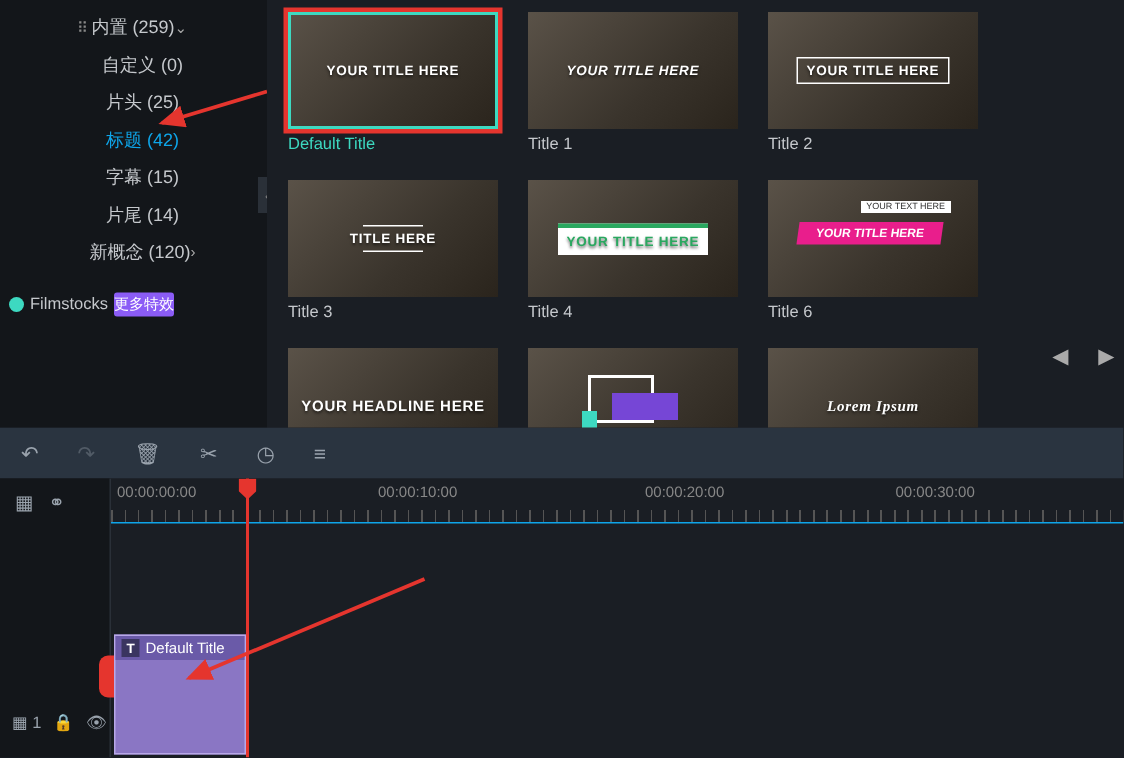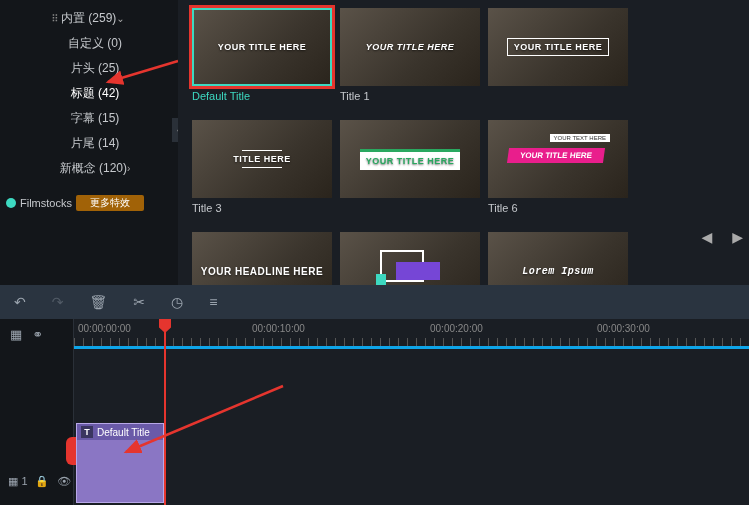--- a/index.html
+++ b/index.html
@@ -1,63 +1,63 @@
 <!DOCTYPE html>
 <html><head>
 <meta charset="utf-8">
 <style>
 *{margin:0;padding:0;box-sizing:border-box;font-family:Arial,sans-serif}
 body{background:#1a1e24;color:#c5c8cc;width:749px;height:505px;overflow:hidden;position:relative}
 .top{display:flex;height:285px}
 .sidebar{width:178px;background:#13161a;padding:6px 0;position:relative;font-size:12px}
 .cat{padding:4px 10px 4px 22px;display:flex;justify-content:center;align-items:center;cursor:pointer;white-space:nowrap}
 .cat.root{padding-left:8px}
-.cat.sel{color:#ffffff}
+.cat.sel{color:#0ea5e9}
 .dots{color:#888;font-size:10px;letter-spacing:-1px}
 .chev{font-size:10px;color:#aaa}
 .fs{margin:14px 0 0 6px;display:flex;align-items:center;gap:4px;font-size:11px}
 .fs-dot{width:10px;height:10px;background:#3dd9c1;border-radius:50%}
-.fs-badge{background:#a16207;color:#fff;padding:1px 14px;font-size:10px;border-radius:2px}
+.fs-badge{background:#8b5cf6;color:#fff;padding:1px 0;font-size:10px;border-radius:2px}
 .collapse{position:absolute;right:-6px;top:118px;width:12px;height:24px;background:#2a3038;display:flex;align-items:center;justify-content:center;font-size:8px;color:#888;cursor:pointer}
 .arrow1{position:absolute;left:102px;top:58px;pointer-events:none}
 .gallery{flex:1;background:#1a1e24;padding:8px 14px;overflow:hidden;position:relative}
-.grid{display:grid;grid-template-columns:repeat(3,140px);gap:18px 8px}
+.grid{display:grid;grid-template-columns:repeat(3,140px);gap:18px 20px}
 .card{display:flex;flex-direction:column;gap:4px;cursor:pointer}
 .thumb{width:140px;height:78px;background:linear-gradient(135deg,#5a5248,#3a342c 60%,#2a241c);position:relative;display:flex;align-items:center;justify-content:center;overflow:hidden}
 .card.sel .thumb{outline:3px solid #e5352e}
 .card.sel .thumb::before{content:"";position:absolute;inset:0;outline:2px solid #3dd9c1;outline-offset:-2px}
 .tt{color:#fff;font-size:9px;font-weight:bold;text-align:center;letter-spacing:0.5px;text-shadow:0 1px 2px rgba(0,0,0,.6)}
 .t1{font-style:italic}
 .t2{border:1px solid #fff;padding:3px 6px}
 .t3{position:relative}
 .t3::before,.t3::after{content:"";position:absolute;width:40px;height:1px;background:#fff;left:50%;transform:translateX(-50%)}
 .t3::before{top:-4px}.t3::after{bottom:-4px}
 .t4{background:#fff;color:#2aa860;padding:4px 6px;border-top:3px solid #2aa860}
 .t5wrap{position:relative}
 .t5a{position:absolute;top:14px;right:18px;background:#fff;color:#333;font-size:6px;padding:1px 4px}
 .t5b{position:absolute;top:28px;left:20px;background:#e91e8c;color:#fff;font-size:8px;font-weight:bold;padding:3px 12px;transform:skewX(-8deg)}
 .t6{text-align:left;font-size:10px;line-height:1.1}
 .t7wrap{position:relative}
 .t7box{position:absolute;left:40px;top:18px;width:44px;height:32px;border:2px solid #fff}
 .t7pur{position:absolute;left:56px;top:30px;width:44px;height:18px;background:#7646d6}
 .t7cy{position:absolute;left:36px;top:42px;width:10px;height:14px;background:#3dd9c1}
-.t8{font-family:Liberation Mono, monospace;font-style:italic;font-size:10px}
+.t8{font-family:Liberation Serif, serif;font-style:italic;font-size:10px}
 .lbl{font-size:11px;color:#c5c8cc}
 .card.sel .lbl{color:#3dd9c1}
 .nav{position:absolute;right:6px;bottom:40px;display:flex;gap:20px}
 .navbtn{color:#aaa;font-size:14px;cursor:pointer}
 .toolbar{height:34px;background:#2a3440;display:flex;align-items:center;padding:0 14px;gap:26px}
 .tbtn{color:#9aa3ad;font-size:14px;cursor:pointer}
 .tbtn.dis{opacity:.35}
 .timeline{height:186px;background:#1a1e24;display:flex;position:relative}
 .tl-left{width:74px;background:#13161a;border-right:1px solid #2a3038}
 .tl-icons{display:flex;gap:10px;padding:8px 10px;color:#9aa3ad;font-size:13px}
 .tl-track-hdr{position:absolute;left:0;top:156px;display:flex;gap:8px;padding:0 8px;color:#9aa3ad;font-size:11px;align-items:center}
 .tl-main{flex:1;position:relative}
-.ruler{height:30px;border-bottom:3px solid #0ea5e9;position:relative;font-size:10px;color:#888}
+.ruler{height:30px;border-bottom:1px solid #0ea5e9;position:relative;font-size:10px;color:#888}
 .rlabel{position:absolute;top:4px}
 .ticks{position:absolute;bottom:0;left:0;right:0;height:8px;background:repeating-linear-gradient(90deg,#555 0,#555 1px,transparent 1px,transparent 9px)}
 .playhead{position:absolute;left:0;top:0;bottom:0;width:2px;background:#e5352e;z-index:5}
 .playhead::before{content:"";position:absolute;top:0;left:-5px;width:12px;height:14px;background:#e5352e;clip-path:polygon(0 0,100% 0,100% 60%,50% 100%,0 60%)}
 .clip{position:absolute;left:2px;top:104px;width:88px;height:80px;background:#8a76c4;border:1px solid #b8a8e8}
 .clip-hdr{background:#6a5aa8;height:16px;display:flex;align-items:center;gap:4px;padding:0 4px;font-size:10px;color:#fff}
 .clip-t{width:12px;height:12px;background:#3a3560;color:#fff;font-size:9px;font-weight:bold;display:flex;align-items:center;justify-content:center}
 .clip-handle{position:absolute;left:-8px;top:118px;width:10px;height:28px;background:#e5352e;border-radius:6px 0 0 6px;z-index:3}
 .arrow2{position:absolute;left:118px;top:382px;pointer-events:none;z-index:10}
 </style>
@@ -117,31 +117,33 @@
       <div class="card">
         <div class="thumb">
             <div class="tt t1">YOUR TITLE HERE</div>
           </div>
         <div class="lbl">Title 1</div>
       </div>
       <div class="card">
         <div class="thumb">
             <div class="tt t2">YOUR TITLE HERE</div>
           </div>
+        <div class="lbl">Title 2</div>
       </div>
       <div class="card">
         <div class="thumb">
             <div class="tt t3">TITLE HERE</div>
           </div>
         <div class="lbl">Title 3</div>
       </div>
       <div class="card">
         <div class="thumb">
             <div class="tt t4">YOUR TITLE HERE</div>
           </div>
+        <div class="lbl">Title 4</div>
       </div>
       <div class="card">
         <div class="thumb t5wrap">
           <div class="t5a">YOUR TEXT HERE</div>
           <div class="t5b">YOUR TITLE HERE</div>
         </div>
         <div class="lbl">Title 6</div>
       </div>
       <div class="card">
         <div class="thumb">

